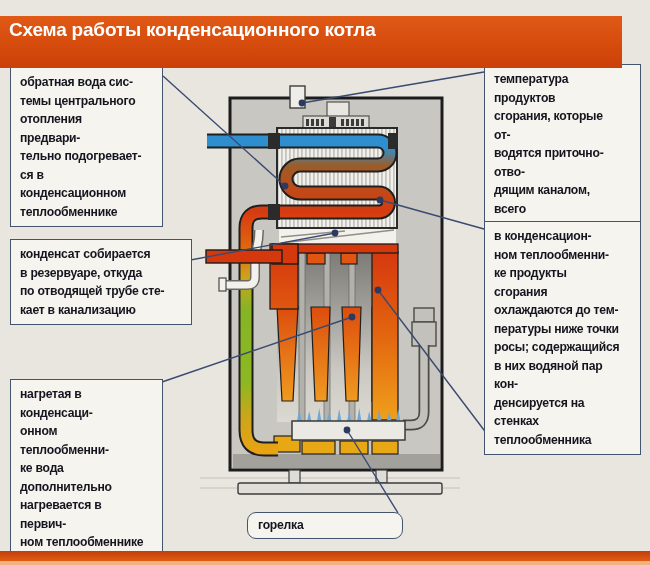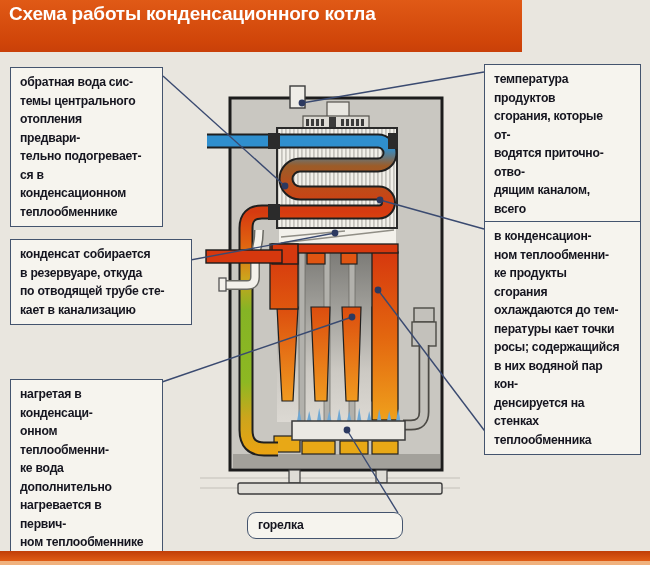--- a/index.html
+++ b/index.html
@@ -2,21 +2,21 @@
 <html><head>
 <meta charset="utf-8">
 <style>
   html,body{margin:0;padding:0;}
   #stage{
     position:relative;width:650px;height:565px;overflow:hidden;
     background:#e9e6df;
     font-family:"Liberation Sans","DejaVu Sans",sans-serif;
   }
   .title-bar{
-    position:absolute;left:0;top:0;width:522px;height:52px;
+    position:absolute;left:0;top:16px;width:622px;height:52px;
     background:linear-gradient(180deg,#e05a16 0%,#d04509 80%,#c94009 100%);
     z-index:3;box-sizing:border-box;padding:3px 0 0 9px;
   }
   .title-bar span{
     display:block;color:#ffffff;font-weight:bold;font-size:19px;line-height:22px;
     letter-spacing:-0.2px;
   }
   .bottom-bar{
     position:absolute;left:0;top:551px;width:650px;height:10px;
     background:linear-gradient(180deg,#c03e08,#e05c15);z-index:3;
@@ -225,21 +225,21 @@
   <div class="callout c-r1">температура продуктов
 сгорания, которые от-
 водятся приточно-отво-
 дящим каналом, всего
 на 10–15°C выше темпе-
 ратуры обратной воды</div>
   <div class="callout c-r2">в конденсацион-
 ном теплообменни-
 ке продукты сгорания
 охлаждаются до тем-
-пературы кает точки
+пературы ниже точки
 росы; содержащийся
 в них водяной пар кон-
 денсируется на стенках
 теплообменника</div>
   <div class="callout c-b">горелка</div>
 
   <div class="bottom-bar"></div>
   <div class="bottom-bar-light"></div>
 </div>
 

